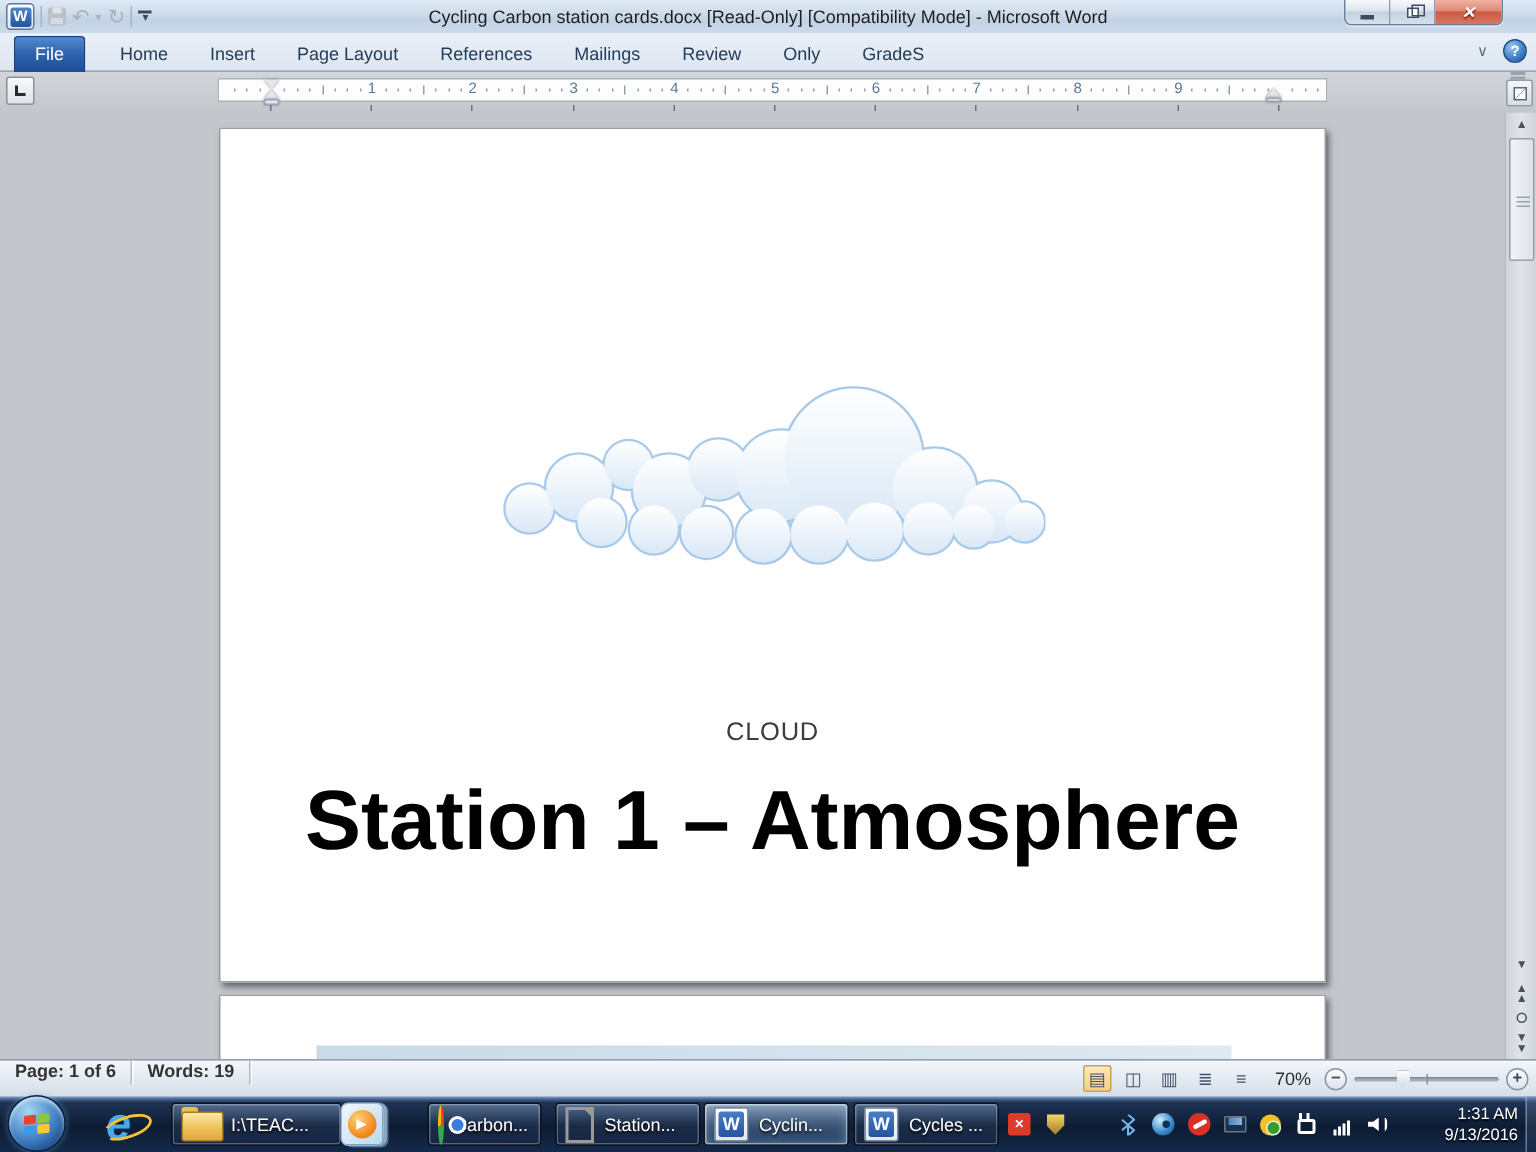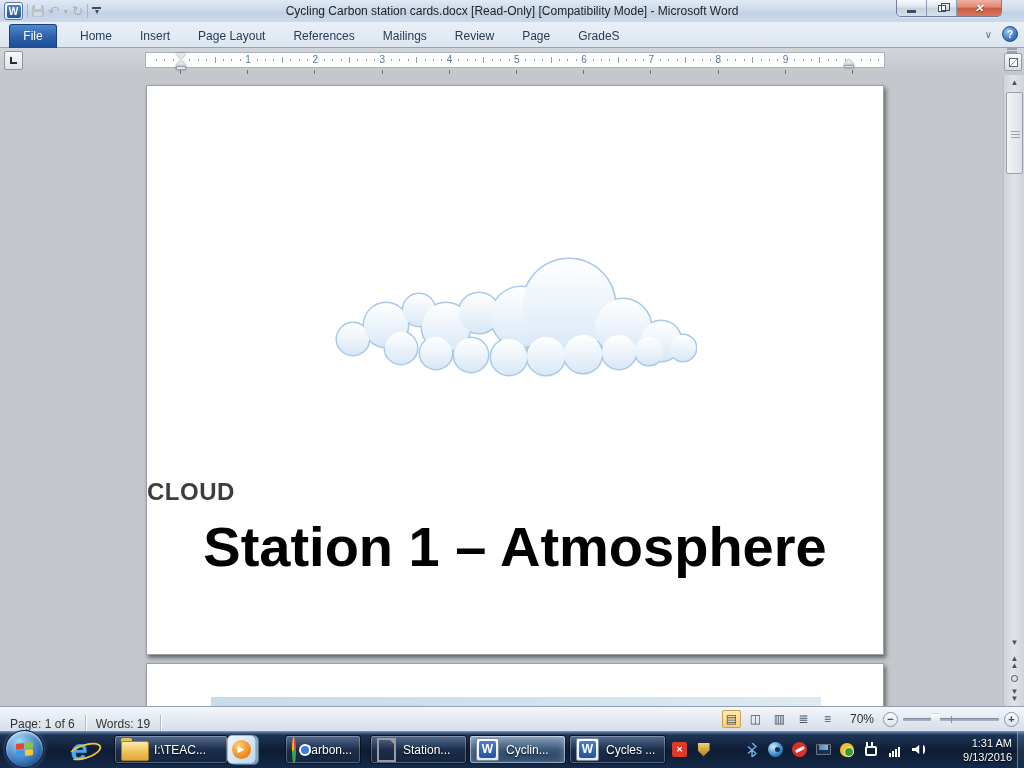--- a/index.html
+++ b/index.html
@@ -74,42 +74,42 @@
     background:linear-gradient(180deg,#f4f7fa,#d8dee5); display:flex; align-items:center; justify-content:center; }
   .ruler-toggle i { width:9px; height:9px; border:1px solid #5a6troke5a6a7a; border:1px solid #5a6a7a; background:linear-gradient(135deg,#fff 45%,#8fa0b2 50%,#fff 55%); display:block; }
 
   
   .docarea { position:absolute; left:0; top:75px; width:1024px; height:631px; background:#c3c6ca; overflow:hidden; }
   .page { position:absolute; left:146px; width:738px; background:#fff; border:1px solid #9a9fa6;
     box-shadow:2px 3px 4px rgba(70,74,80,.75); }
   .page1 { top:10px; height:570px; }
   .page2 { top:588px; height:120px; }
   .cloud { position:absolute; left:184px; top:167px; }
-  .caption { position:absolute; left:0; width:100%; top:392px; 
-    font-size:24px; font-weight:700; letter-spacing:.5px; color:#3d3d3d; }
+  .caption { position:absolute; left:0; width:100%; top:392px; text-align:center;
+    font-size:17px; font-weight:400; letter-spacing:.5px; color:#3d3d3d; }
   .heading { position:absolute; left:0; width:100%; top:428px; text-align:center;
     font-size:56px; font-weight:bold; color:#000; }
   .p2bar { position:absolute; left:64px; top:33px; width:610px; height:14px;
     background:linear-gradient(90deg,#c9dbe7,#d3e2ec 55%,#dfeaf2); }
 
   
   .vscroll { position:absolute; right:0; top:0; width:21px; height:631px;
     background:linear-gradient(90deg,#cfd4da,#e0e4e9 50%,#cfd4da); border-left:1px solid #b8bdc4; }
   .sbtn { position:absolute; left:2px; width:17px; text-align:center; color:#4a5258; font-size:8px; line-height:12px; }
   .sthumb { position:absolute; left:2px; top:17px; width:17px; height:82px; border:1px solid #98a1ab; border-radius:2px;
     background:linear-gradient(90deg,#f2f4f6,#dde1e6); }
   .sthumb i { position:absolute; left:4px; top:38px; width:9px; height:1px; background:#9aa4ae; box-shadow:0 3px 0 #9aa4ae,0 6px 0 #9aa4ae; }
   .dbl { line-height:7px; font-size:8px; }
   .circ { width:7px; height:7px; border:1px solid #4a5258; border-radius:50%; display:inline-block; }
 
   
   .statusbar { position:absolute; left:0; top:706px; width:1024px; height:25px;
     background:linear-gradient(180deg,#f4f7fa,#e2e9f1 55%,#d6dfe9); border-top:1px solid #8fa0b4;
     display:flex; align-items:center; font-size:12px; color:#333; }
-  .status-left { display:flex; align-items:flex-end; height:100%; }
+  .status-left { display:flex; align-items:flex-start; height:100%;font-weight:bold; }
   .status-item { padding:0 10px; }
   .status-sep { width:1px; height:16px; background:#b2bac4; box-shadow:1px 0 0 #fff; }
   .status-right { position:absolute; right:5px; top:0; height:24px; display:flex; align-items:center; gap:5px; }
   .viewbtn { width:19px; height:18px; display:flex; align-items:center; justify-content:center;
     font-size:12px; color:#45556a; border:1px solid transparent; border-radius:2px; }
   .viewbtn.sel { background:linear-gradient(180deg,#fde9b8,#f9cf7d); border-color:#caa04a; }
   .zoomlabel { margin:0 4px 0 8px; color:#2e2e2e; }
   .zoombtn { width:15px; height:15px; border-radius:50%; border:1px solid #8a96a4;
     background:linear-gradient(180deg,#fbfcfe,#dde4ec); color:#3c4a5a; font-size:11px; line-height:13px; text-align:center; font-weight:bold; }
   .ztrack { position:relative; width:96px; height:3px; background:#a6b0bc; border-radius:2px; box-shadow:inset 0 1px 1px #7e8894; }
@@ -223,21 +223,21 @@
 
   <div class="ribbonrow">
     <div class="filetab">File</div>
     <div class="tabs">
       <span class="tab">Home</span>
       <span class="tab">Insert</span>
       <span class="tab">Page Layout</span>
       <span class="tab">References</span>
       <span class="tab">Mailings</span>
       <span class="tab">Review</span>
-      <span class="tab">Page</span>
+      <span class="tab">Only</span>
       <span class="tab">GradeS</span>
     </div>
     <div class="ribbon-right">
       <span class="chev">∨</span>
       <span class="helpbtn">?</span>
     </div>
   </div>
 
   <div class="rulerrow">
     <div class="tabselector">

